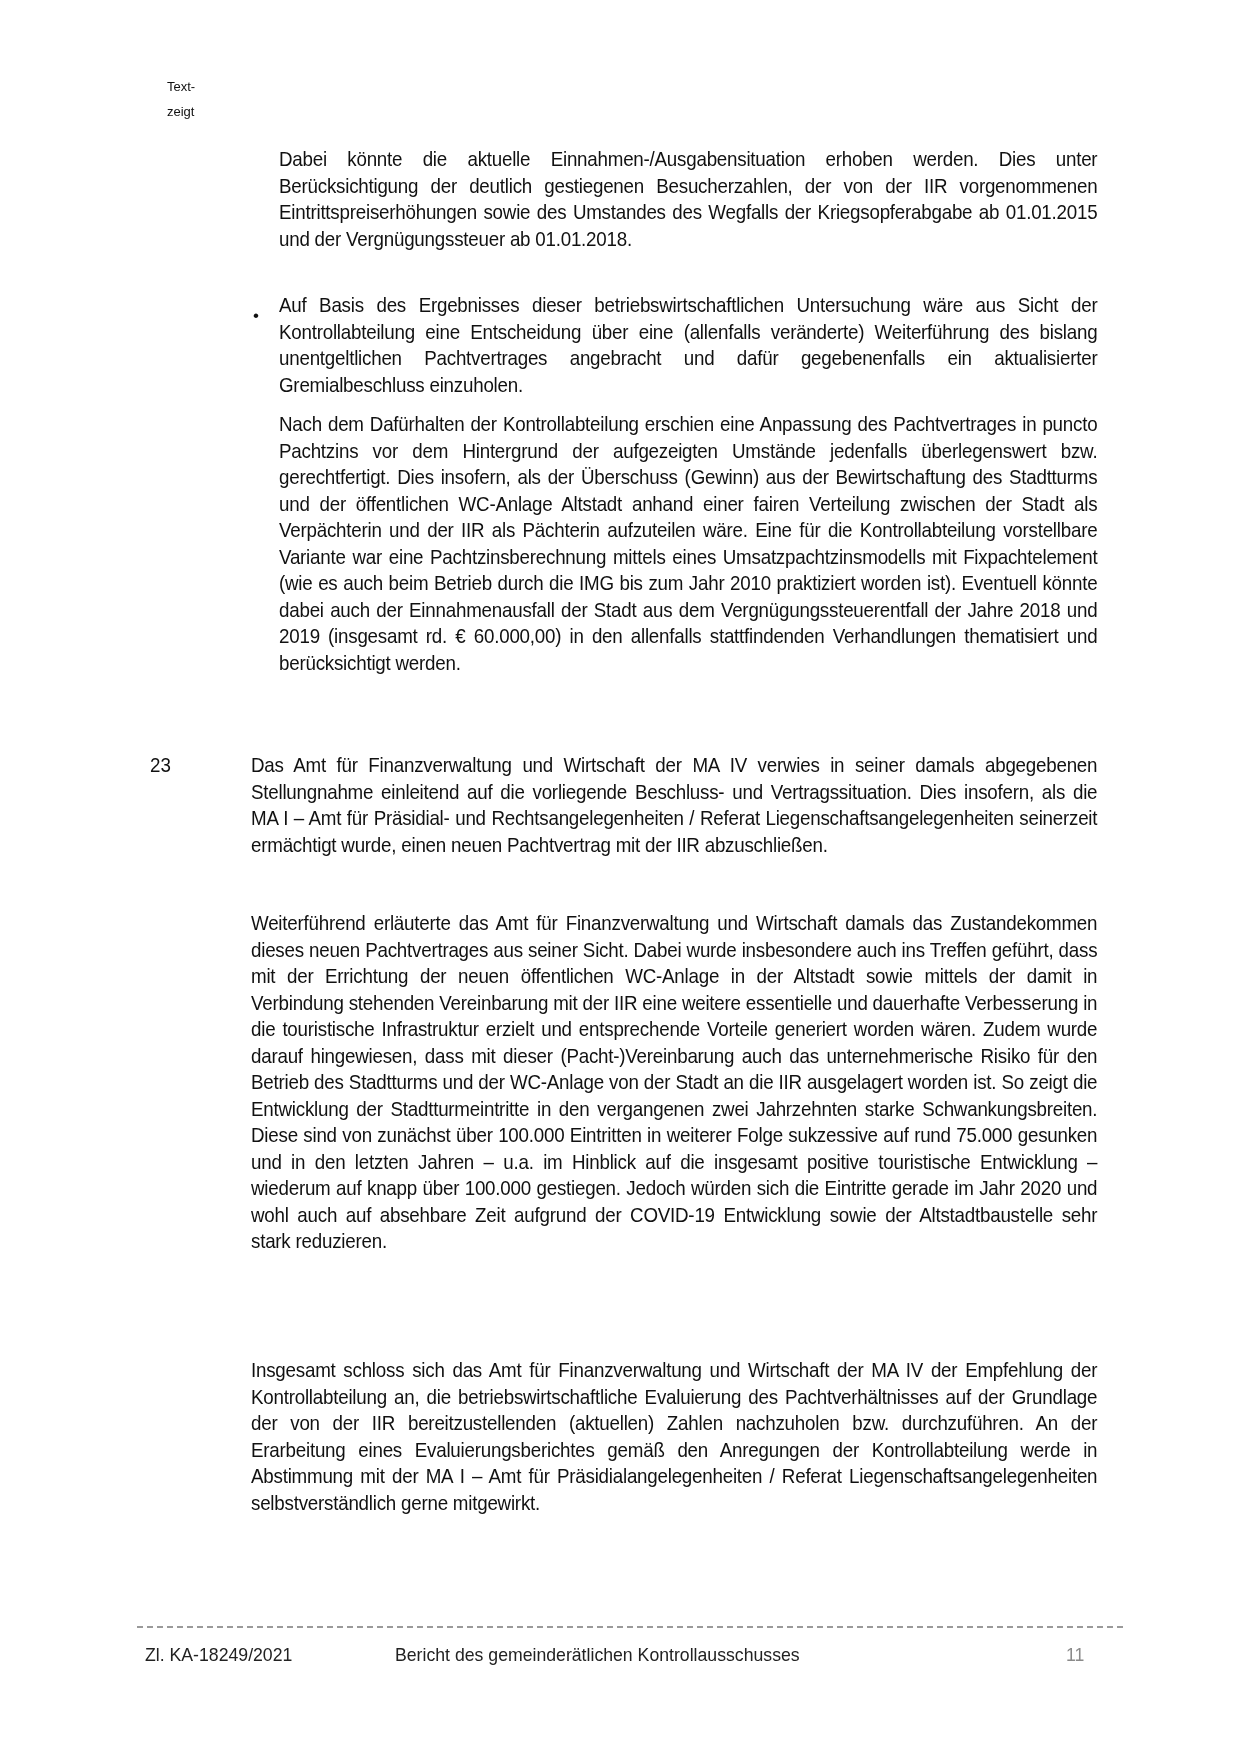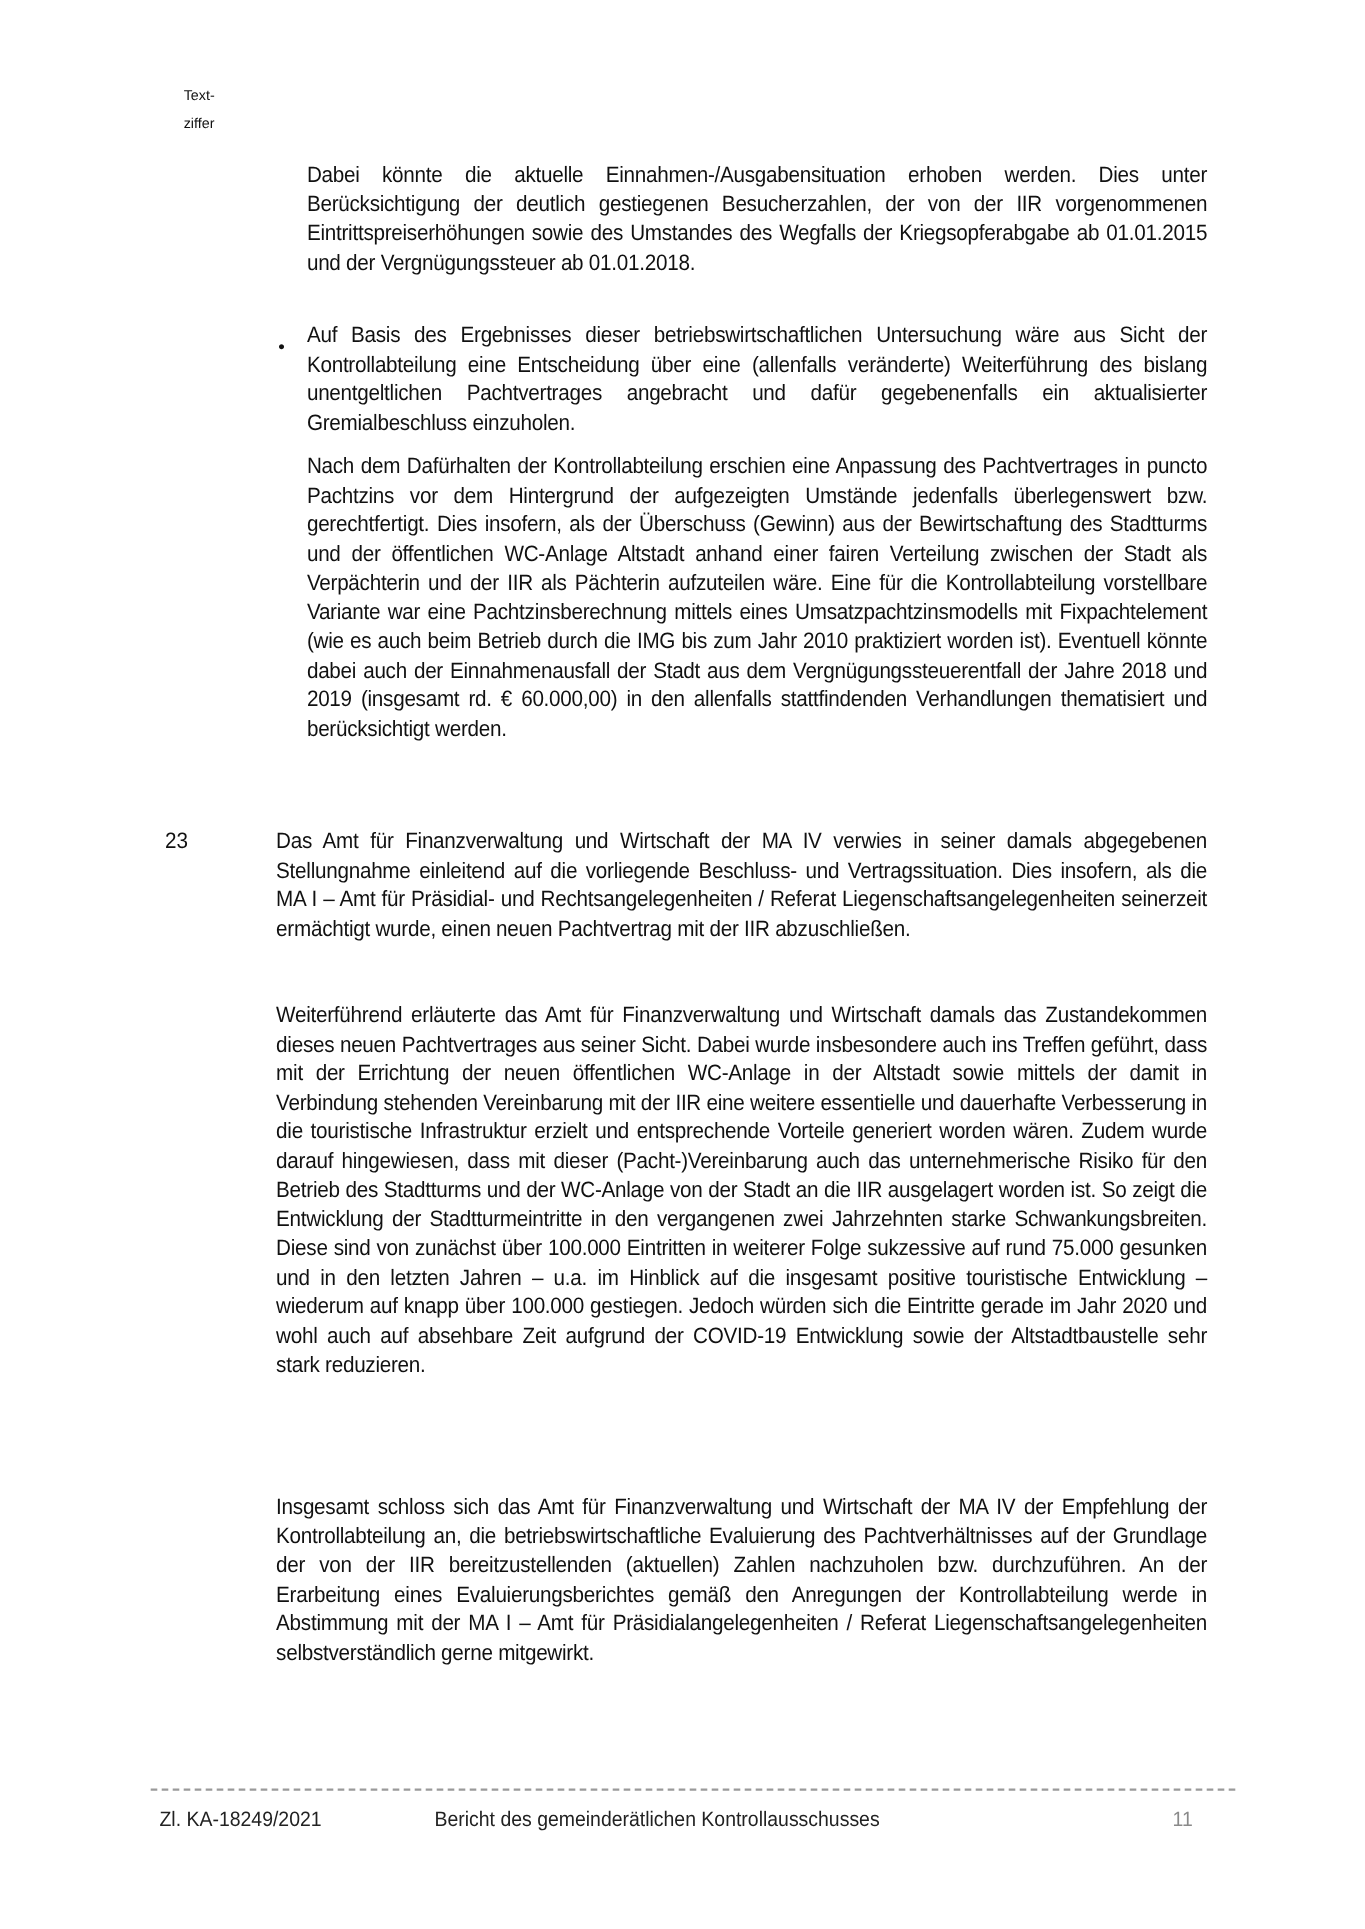--- a/index.html
+++ b/index.html
@@ -35,21 +35,21 @@
   }
   .footer-ref { left: 145px; }
   .footer-title { left: 395px; }
   .footer-page { left: 1066px; color: #8a8a8a; }
 </style>
 </head>
 <body>
 
 <div class="margin-label">
   <div>Text-</div>
-  <div>ziffer</div>
+  <div>zeigt</div>
 </div>
 
 <div class="para p-indent" style="top:146px;">Dabei könnte die aktuelle Einnahmen-/Ausgabensituation erhoben werden. Dies unter Berücksichtigung der deutlich gestiegenen Besucherzahlen, der von der IIR vorgenommenen Eintrittspreiserhöhungen sowie des Umstandes des Wegfalls der Kriegsopferabgabe ab 01.01.2015 und der Vergnügungssteuer ab 01.01.2018.</div>
 
 <div class="bullet-dot">•</div>
 <div class="para p-indent" style="top:292px;">Auf Basis des Ergebnisses dieser betriebswirtschaftlichen Untersuchung wäre aus Sicht der Kontrollabteilung eine Entscheidung über eine (allenfalls veränderte) Weiterführung des bislang unentgeltlichen Pachtvertrages angebracht und dafür gegebenenfalls ein aktualisierter Gremialbeschluss einzuholen.</div>
 
 <div class="para p-indent" style="top:411px;">Nach dem Dafürhalten der Kontrollabteilung erschien eine Anpassung des Pachtvertrages in puncto Pachtzins vor dem Hintergrund der aufgezeigten Umstände jedenfalls überlegenswert bzw. gerechtfertigt. Dies insofern, als der Überschuss (Gewinn) aus der Bewirtschaftung des Stadtturms und der öffentlichen WC-Anlage Altstadt anhand einer fairen Verteilung zwischen der Stadt als Verpächterin und der IIR als Pächterin aufzuteilen wäre. Eine für die Kontrollabteilung vorstellbare Variante war eine Pachtzinsberechnung mittels eines Umsatzpachtzinsmodells mit Fixpachtelement (wie es auch beim Betrieb durch die IMG bis zum Jahr 2010 praktiziert worden ist). Eventuell könnte dabei auch der Einnahmenausfall der Stadt aus dem Vergnügungssteuerentfall der Jahre 2018 und 2019 (insgesamt rd. € 60.000,00) in den allenfalls stattfindenden Verhandlungen thematisiert und berücksichtigt werden.</div>
 
 <div class="num" style="top:752px;">23</div>

